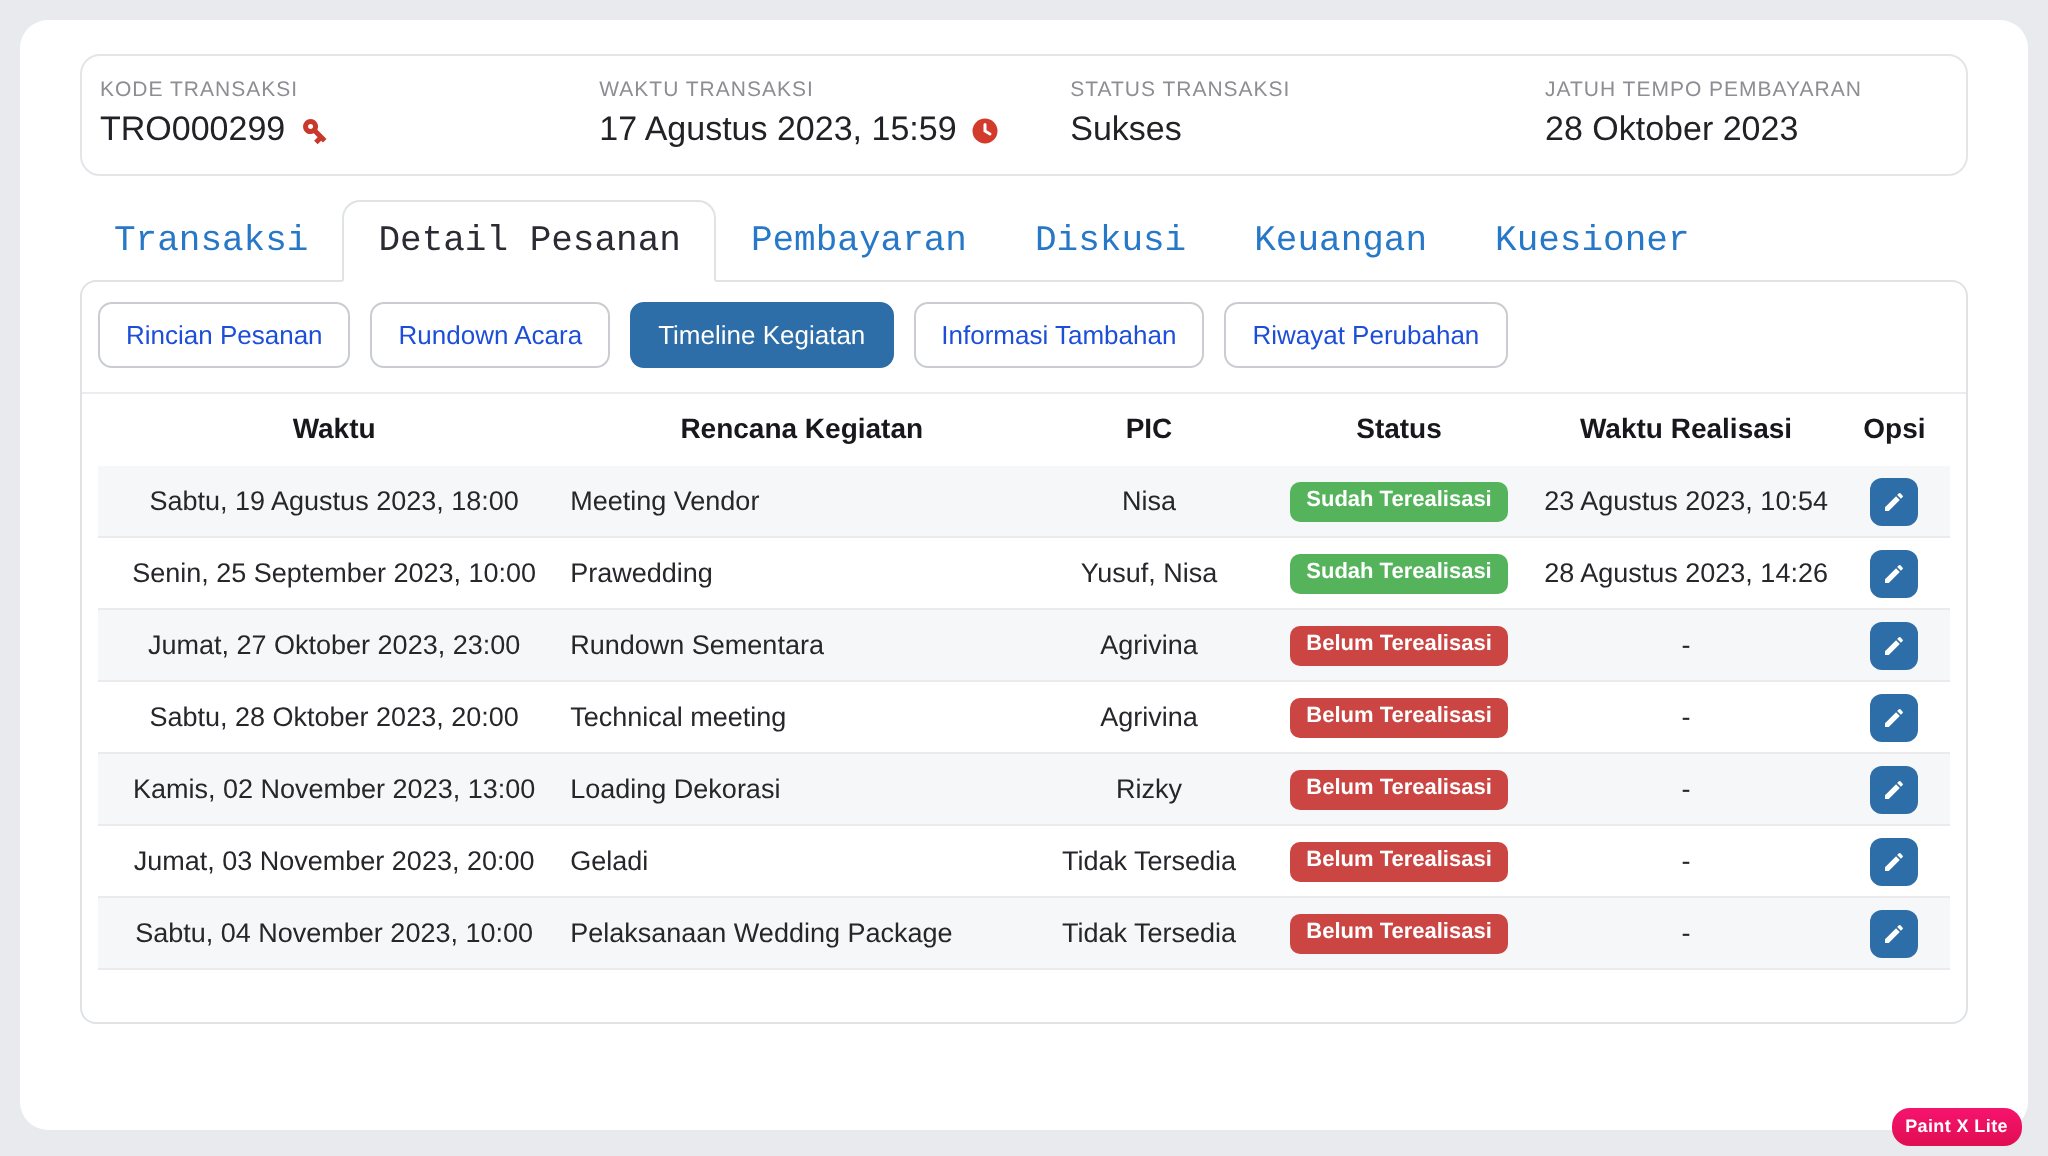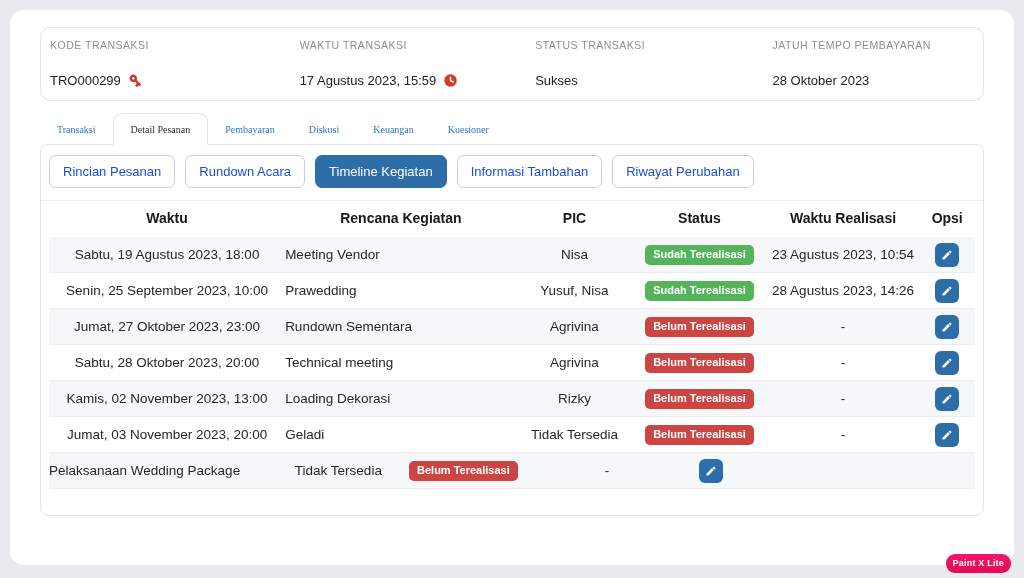--- a/index.html
+++ b/index.html
@@ -20,32 +20,32 @@
     margin:17px 30px 0 30px;
     border:1px solid #e4e5e8; border-radius:10px;
     display:flex; padding:11px 0 12px 0; background:#fff;
   }
   .info-field { padding-left:9px; }
   .info-field.f0 { flex:0 0 26.5%; }
   .info-field.f1 { flex:0 0 25%; }
   .info-field.f2 { flex:0 0 25.2%; }
   .info-field.f3 { flex:0 0 23.3%; }
   .info-label { font-size:10.5px; color:#8d8d93; letter-spacing:.5px; }
-  .info-value { font-size:13px; color:#222226; font-weight:500; margin-top:22px; display:flex; align-items:center; gap:7px; }
+  .info-value { font-size:17px; color:#222226; font-weight:500; margin-top:4px; display:flex; align-items:center; gap:7px; }
   .mini-icon { display:inline-flex; width:15px; height:15px; }
 
   
   .tabs {
     display:flex; margin:12px 30px 0 30px; position:relative; z-index:2;
     align-items:stretch;
   }
   .tab {
-    padding:10px 17px 9px 17px; font-size:10px; color:#2878c8;
+    padding:10px 17px 9px 17px; font-size:18px; color:#2878c8;
     cursor:pointer; background:transparent; border:none;
-    font-family:Liberation Serif, serif;
+    font-family:Liberation Mono, monospace;
     text-align:right;
   }
   .tab.active {
     background:#fff; color:#2b2b33; font-weight:500;
     border:1px solid #dfe3e6; border-bottom:1px solid #fff;
     border-radius:9px 9px 0 0; margin-bottom:-1px;
   }
 
   
   .content-card {
@@ -255,20 +255,21 @@
             <div class="cell col-pic">Tidak Tersedia</div>
             <div class="cell col-status"><div class="badge badge-danger">Belum Terealisasi</div></div>
             <div class="cell col-real">-</div>
             <div class="cell col-opsi"><button class="opsi-btn">
                 <svg width="12" height="12" viewBox="0 0 24 24" fill="#fff">
                   <path d="M3 17.25V21h3.75L17.81 9.94l-3.75-3.75L3 17.25zM20.71 7.04c.39-.39.39-1.02 0-1.41l-2.34-2.34a.9959.9959 0 0 0-1.41 0l-1.83 1.83 3.75 3.75 1.83-1.83z"></path>
                 </svg>
               </button></div>
           </div>
           <div class="trow">
+            <div class="cell col-waktu">Sabtu, 04 November 2023, 10:00</div>
             <div class="cell col-keg">Pelaksanaan Wedding Package</div>
             <div class="cell col-pic">Tidak Tersedia</div>
             <div class="cell col-status"><div class="badge badge-danger">Belum Terealisasi</div></div>
             <div class="cell col-real">-</div>
             <div class="cell col-opsi"><button class="opsi-btn">
                 <svg width="12" height="12" viewBox="0 0 24 24" fill="#fff">
                   <path d="M3 17.25V21h3.75L17.81 9.94l-3.75-3.75L3 17.25zM20.71 7.04c.39-.39.39-1.02 0-1.41l-2.34-2.34a.9959.9959 0 0 0-1.41 0l-1.83 1.83 3.75 3.75 1.83-1.83z"></path>
                 </svg>
               </button></div>
           </div>

